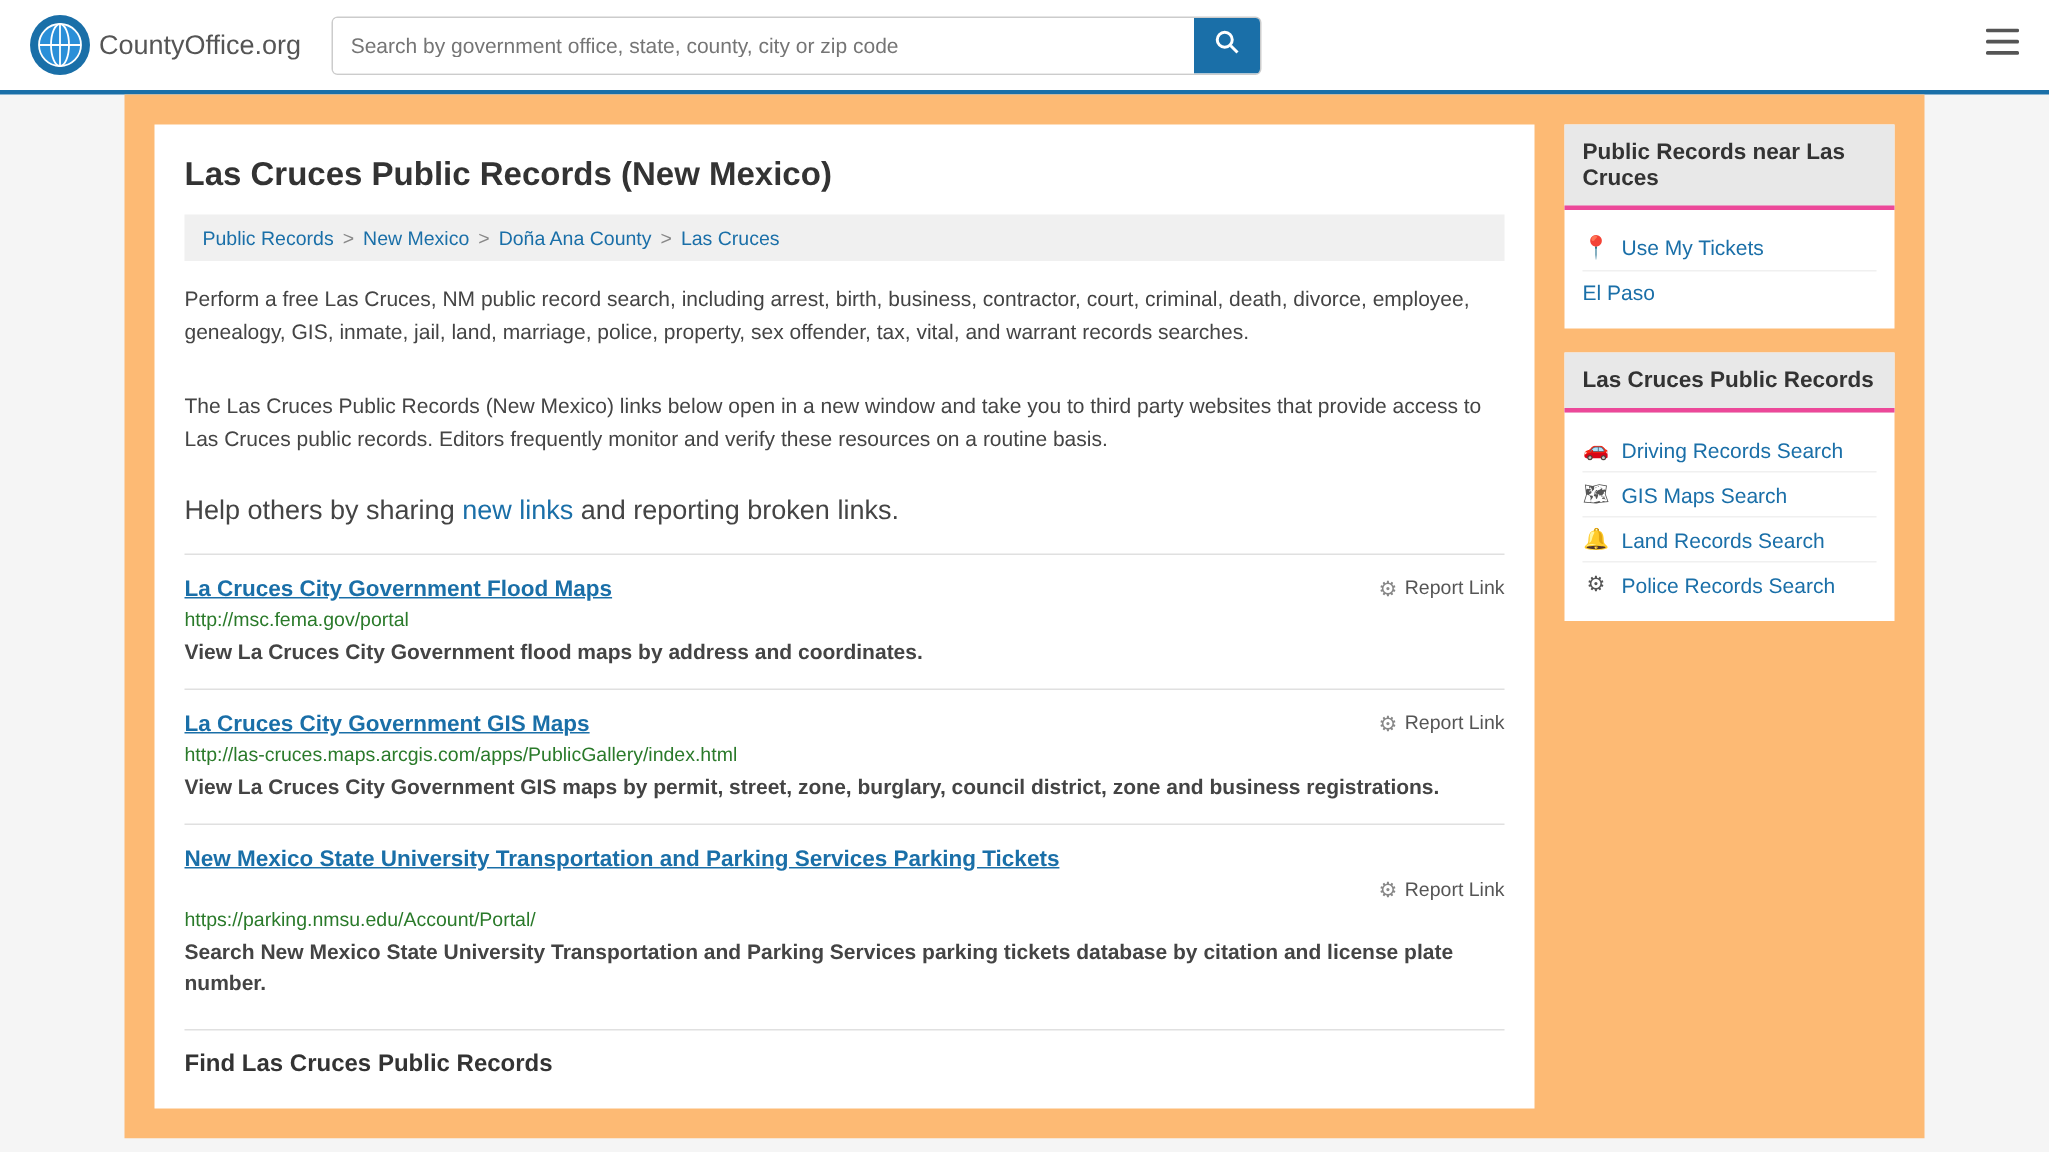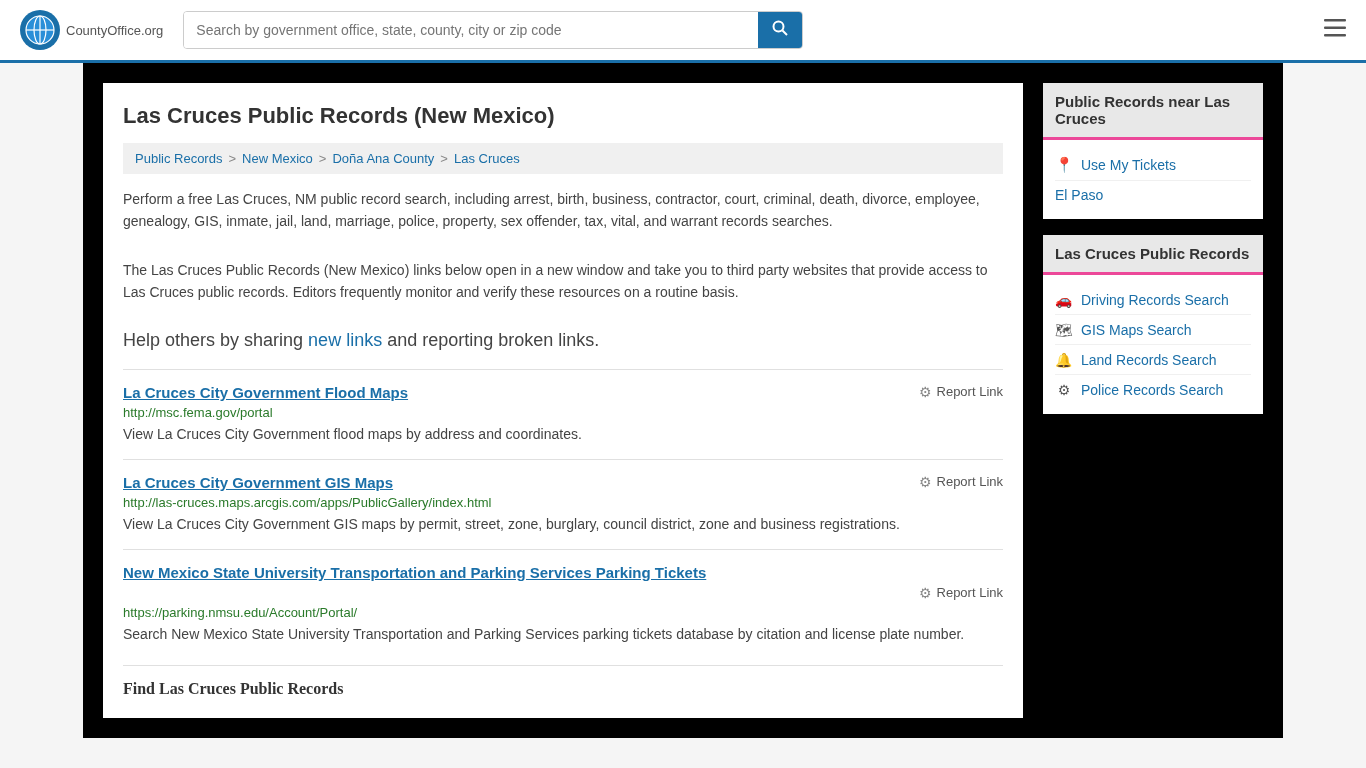--- a/index.html
+++ b/index.html
@@ -18,21 +18,21 @@
       display: flex;
       align-items: center;
       gap: 6px;
       text-decoration: none;
     }
     #logo-icon {
       width: 40px;
       height: 40px;
     }
     #logo-text {
-      font-size: 13px;
+      font-size: 18px;
       font-weight: bold;
       color: #1a6fa8;
       text-align: center;
     }
     #logo-text span { color: #555; font-weight: normal; }
     #search-bar-wrapper {
       flex: 1;
       max-width: 620px;
       display: flex;
       border: 1px solid #ccc;
@@ -64,21 +64,21 @@
       margin-left: auto;
     }
 
     
     #main-container {
       max-width: 1200px;
       margin: 0 auto;
       padding: 20px;
       display: flex;
       gap: 20px;
-      background: #000000;
+      background: #fdba74;
     }
 
     
     #content {
       flex: 1;
       background: #fff;
       padding: 20px;
     }
 
     #page-title {
@@ -139,38 +139,38 @@
     }
     .result-url {
       color: #2a7a2a;
       font-size: 13px;
       margin-bottom: 4px;
     }
     .result-desc {
       font-size: 14px;
       color: #444;
       line-height: 1.5;
+      font-weight: bold;
     }
 
     
     .result-item-3 .result-title-row-top {
       margin-bottom: 4px;
     }
     .result-item-3 .report-link-row {
       display: flex;
       justify-content: flex-end;
       margin-bottom: 4px;
     }
 
     
     #find-section {
       border-top: 1px solid #e0e0e0;
       padding-top: 14px;
       margin-top: 6px;
-      font-family: Liberation Serif, serif;
     }
     #find-title {
       font-size: 16px;
       font-weight: bold;
       color: #333;
     }
 
     
     #sidebar {
       width: 220px;

